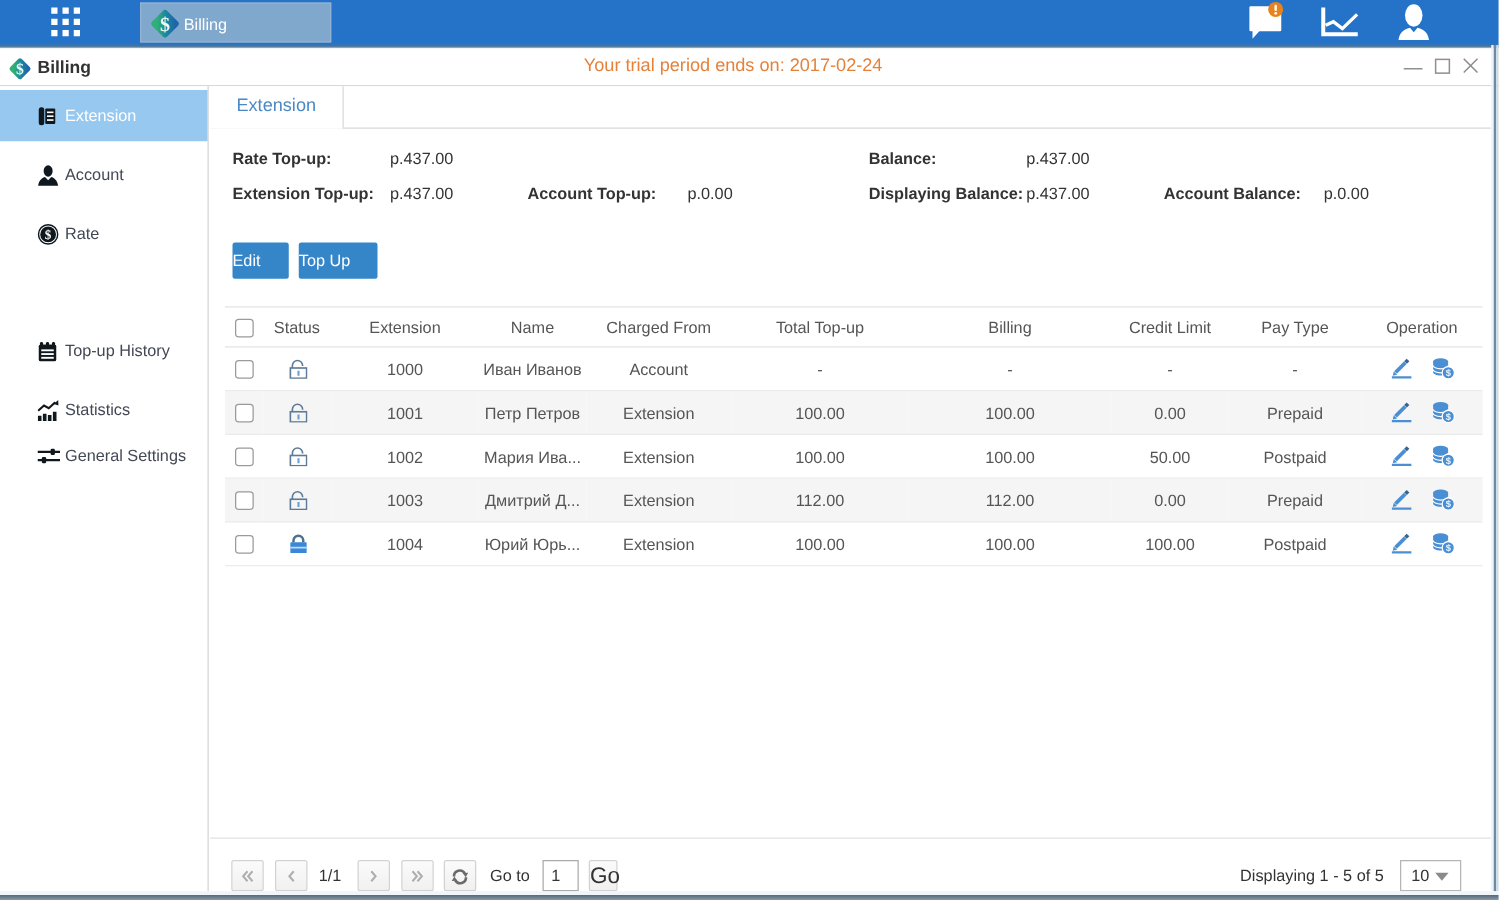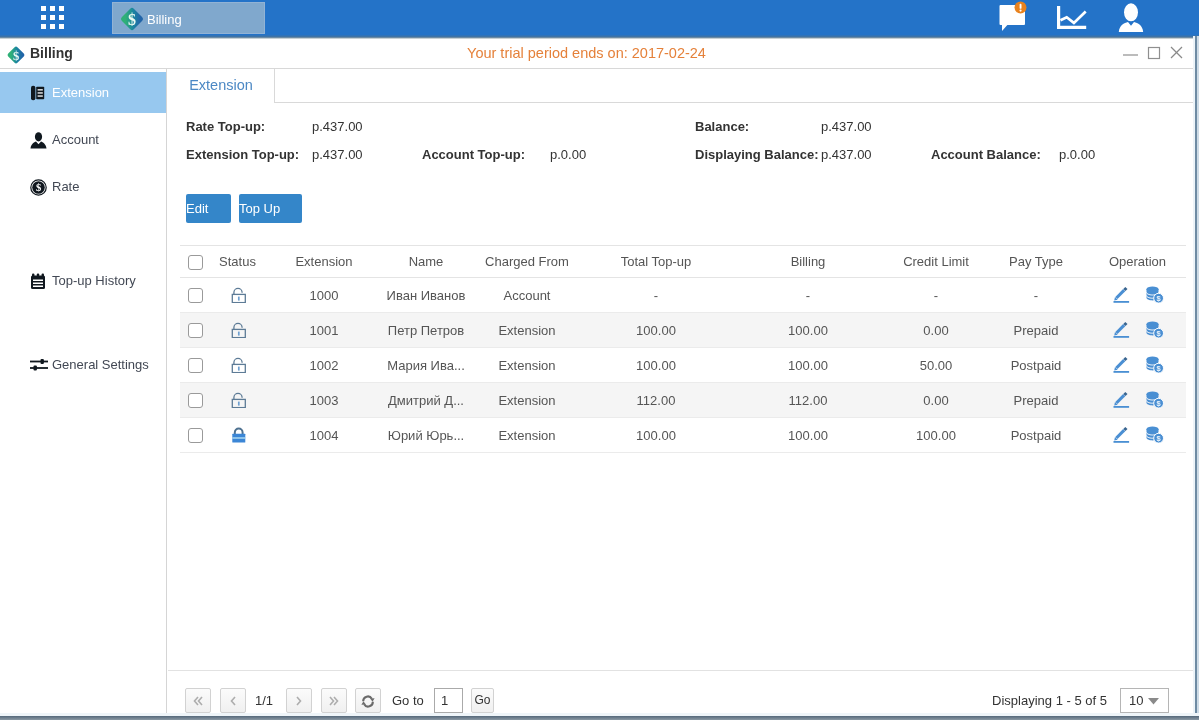--- a/index.html
+++ b/index.html
@@ -160,20 +160,31 @@
     <svg width="16" height="17" viewBox="0 0 16 17">
       <rect x="1" y="2.5" width="14" height="13.5" rx="1.5" fill="#10181f"></rect>
       <rect x="2" y="0.5" width="2.4" height="4" rx="1" fill="#10181f"></rect>
       <rect x="6.8" y="0.5" width="2.4" height="4" rx="1" fill="#10181f"></rect>
       <rect x="11.6" y="0.5" width="2.4" height="4" rx="1" fill="#10181f"></rect>
       <rect x="3" y="6.5" width="10" height="1.5" fill="#fff"></rect>
       <rect x="3" y="9.5" width="10" height="1.5" fill="#fff"></rect>
       <rect x="3" y="12.5" width="10" height="1.5" fill="#fff"></rect>
     </svg>
     <span class="lbl">Top-up History</span>
+  </div>
+  <div class="sideitem" style="top:238px;">
+    <svg width="17" height="17" viewBox="0 0 17 17">
+      <rect x="0.3" y="12.6" width="2.9" height="4.2" fill="#10181f"></rect>
+      <rect x="4.3" y="11" width="2.9" height="5.8" fill="#10181f"></rect>
+      <rect x="8.3" y="12" width="2.9" height="4.8" fill="#10181f"></rect>
+      <rect x="12.3" y="9.4" width="2.9" height="7.4" fill="#10181f"></rect>
+      <path d="M0.5 8.6 L5.2 4.4 L9 6.6 L14.2 1.8" stroke="#10181f" stroke-width="1.7" fill="none"></path>
+      <path d="M16.6 0 l0.3 4.4 l-4 -1.2 z" fill="#10181f"></path>
+    </svg>
+    <span class="lbl">Statistics</span>
   </div>
   <div class="sideitem" style="top:275px;padding-left:48px;">
     <svg width="18" height="16" viewBox="0 0 18 16">
       <line x1="0" y1="4.5" x2="18" y2="4.5" stroke="#10181f" stroke-width="1.8"></line>
       <line x1="0" y1="11" x2="18" y2="11" stroke="#10181f" stroke-width="1.8"></line>
       <rect x="10.5" y="2" width="3.4" height="5" rx="1" fill="#10181f"></rect>
       <rect x="3.5" y="8.5" width="3.4" height="5" rx="1" fill="#10181f"></rect>
     </svg>
     <span class="lbl">General Settings</span>
   </div>
@@ -363,21 +374,21 @@
         <path d="M2 2 L5.5 6 L2 10 M6 2 L9.5 6 L6 10" stroke="#adadad" stroke-width="1.6" fill="none"></path>
       </svg></div>
   <div class="pbtn" style="left:187px;"><svg width="14" height="13" viewBox="0 0 14 13">
         <path d="M2.2 6.2 a4.6 4.6 0 0 1 8.6 -2.4" stroke="#6a6a6a" stroke-width="2.1" fill="none"></path>
         <path d="M13.6 3.2 l-4.4 0.2 l2.3 3.4 z" fill="#6a6a6a"></path>
         <path d="M11.8 6.8 a4.6 4.6 0 0 1 -8.6 2.4" stroke="#6a6a6a" stroke-width="2.1" fill="none"></path>
         <path d="M0.4 9.8 l4.4 -0.2 l-2.3 -3.4 z" fill="#6a6a6a"></path>
       </svg></div>
   <div style="position:absolute;left:224px;top:17px;line-height:25px;color:#333;">Go to</div>
   <div id="goto-input">1</div>
-  <div class="pbtn" style="left:303px;width:23px;color:#333;line-height:23px;font-size:12px;">Go</div>
+  <div class="pbtn" style="left:303px;width:23px;color:#333;line-height:23px;font-size:18px;">Go</div>
   <div id="pag-right">Displaying 1 - 5 of 5</div>
   <div id="psel">
     <div style="position:absolute;left:8px;top:0;line-height:23px;color:#333;">10</div>
     <svg style="position:absolute;right:9px;top:9px" width="11" height="7" viewBox="0 0 11 7">
         <path d="M0 0 h11 l-5.5 6.5 z" fill="#8a8a8a"></path>
       </svg>
   </div>
 </div>
 
 <div id="rightedge1"></div>

